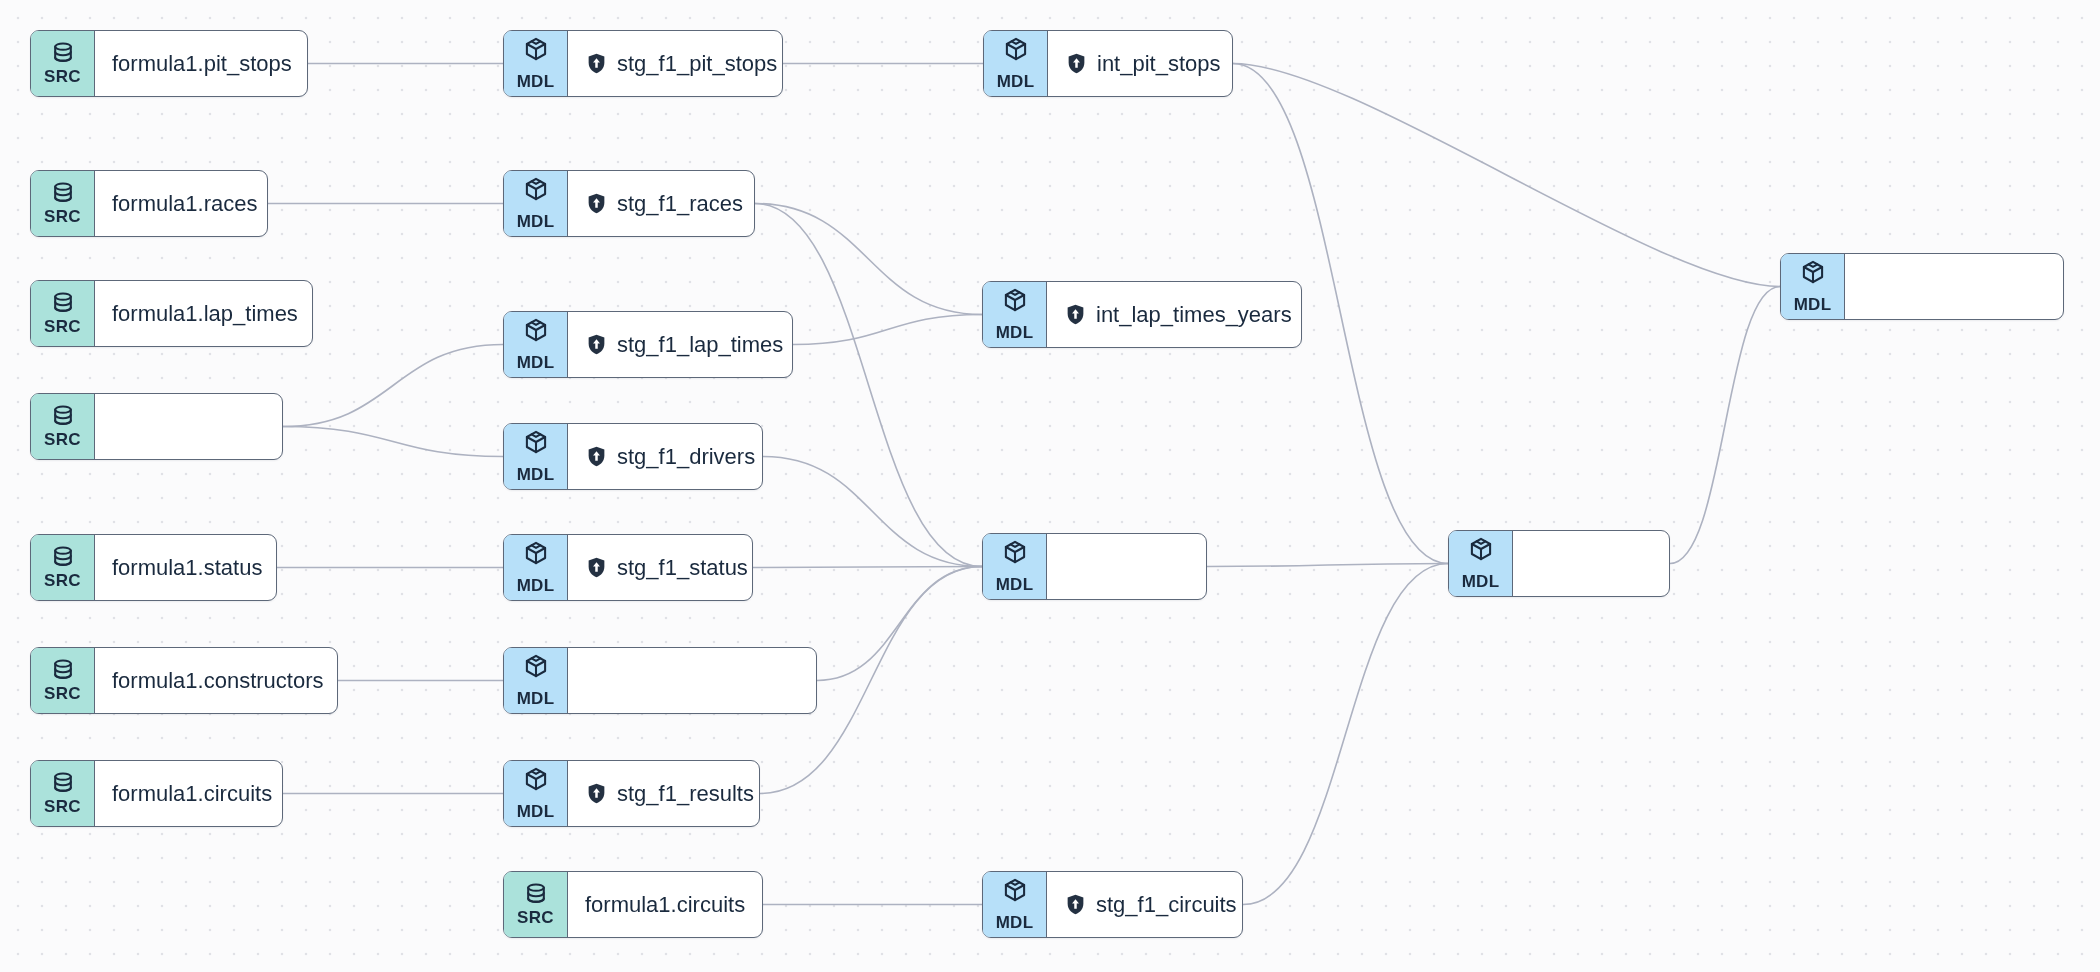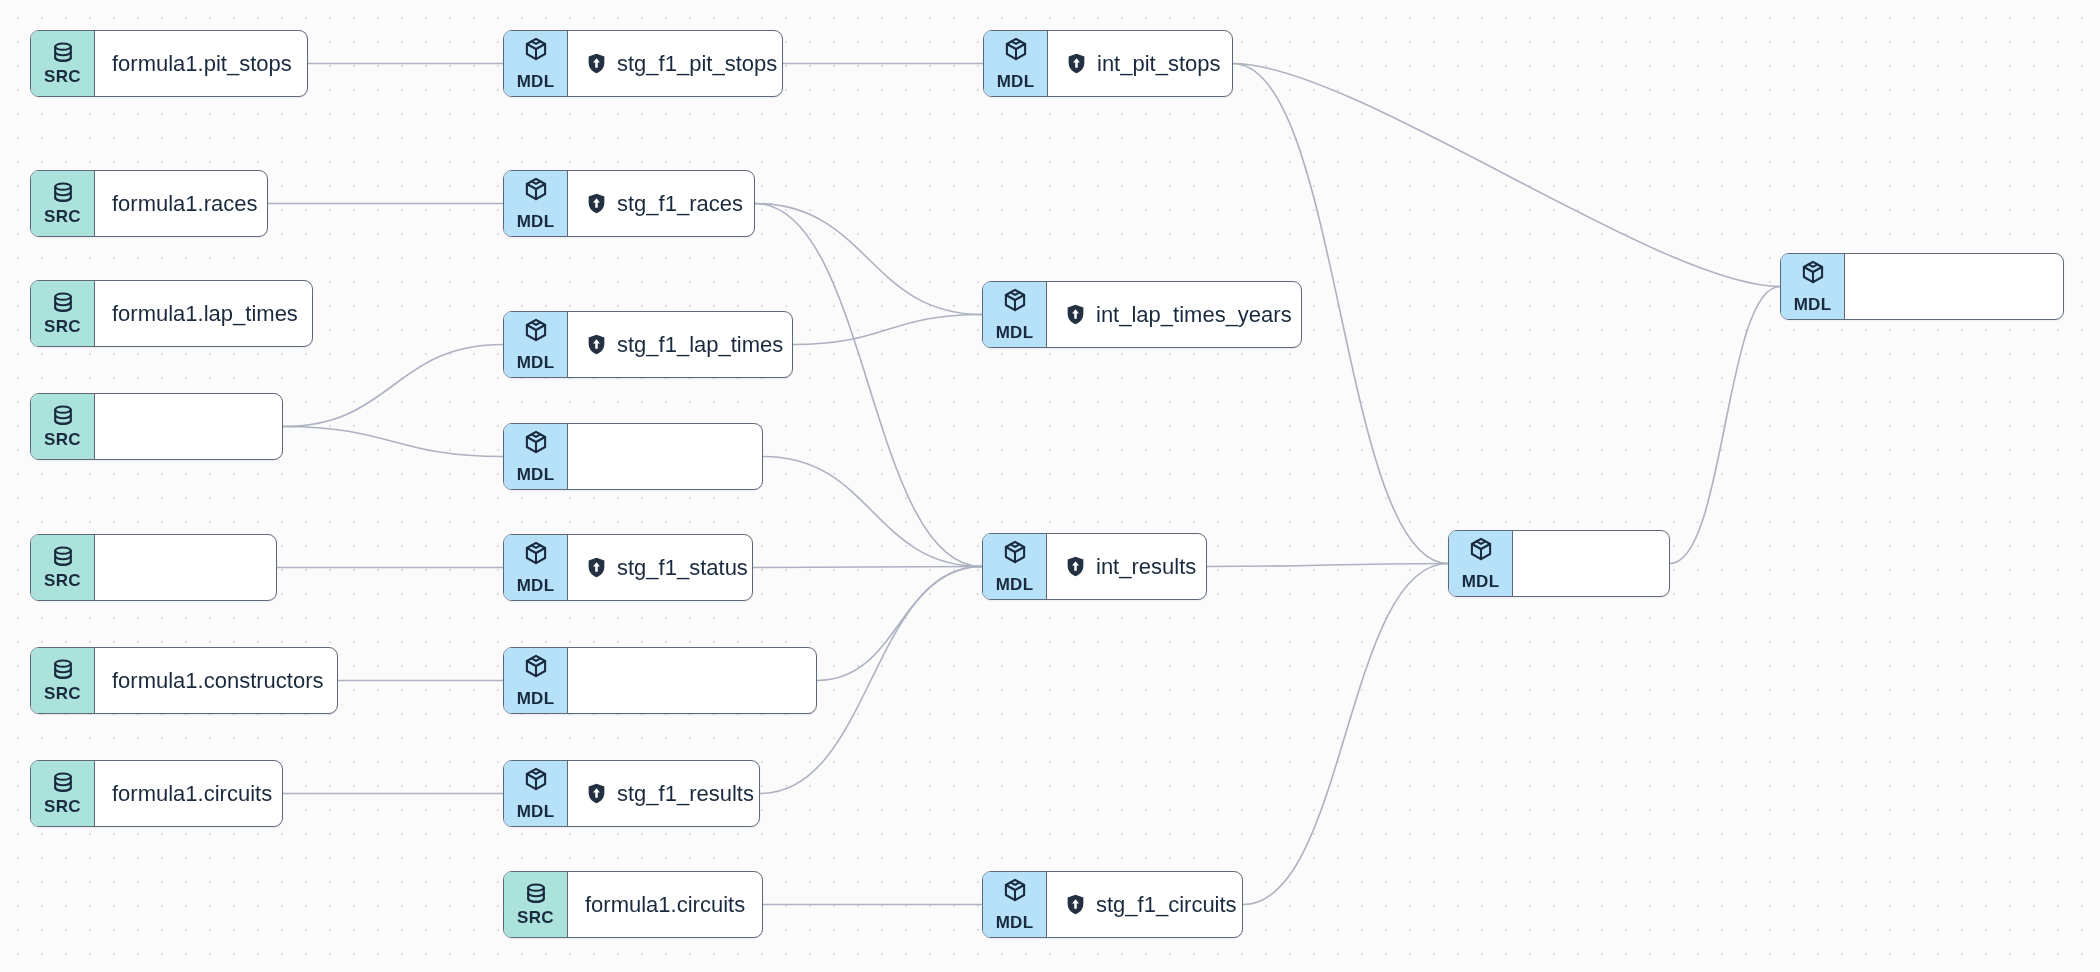--- a/index.html
+++ b/index.html
@@ -133,20 +133,23 @@
         <span class="kind-glyph">
           <svg viewBox="0 0 24 24" fill="none" stroke-width="1.9" stroke-linecap="round" stroke-linejoin="round">
             <ellipse cx="12" cy="5.2" rx="7.2" ry="2.9"></ellipse>
             <path d="M19.2 10.2c0 1.6-3.2 2.9-7.2 2.9s-7.2-1.3-7.2-2.9"></path>
             <path d="M19.2 15.2c0 1.6-3.2 2.9-7.2 2.9s-7.2-1.3-7.2-2.9"></path>
             <path d="M4.8 5.2v10.4c0 1.6 3.2 2.9 7.2 2.9s7.2-1.3 7.2-2.9V5.2"></path>
           </svg>
         </span>
         <span class="badge">SRC</span>
       </div>
+      <div class="node-body">
+        <span class="node-label">formula1.status</span>
+      </div>
     </div>
     <div class="node source" style="left: 30px; top: 647px; width: 308px; height: 67px;">
       <div class="iconbox">
         <span class="kind-glyph">
           <svg viewBox="0 0 24 24" fill="none" stroke-width="1.9" stroke-linecap="round" stroke-linejoin="round">
             <ellipse cx="12" cy="5.2" rx="7.2" ry="2.9"></ellipse>
             <path d="M19.2 10.2c0 1.6-3.2 2.9-7.2 2.9s-7.2-1.3-7.2-2.9"></path>
             <path d="M19.2 15.2c0 1.6-3.2 2.9-7.2 2.9s-7.2-1.3-7.2-2.9"></path>
             <path d="M4.8 5.2v10.4c0 1.6 3.2 2.9 7.2 2.9s7.2-1.3 7.2-2.9V5.2"></path>
           </svg>
@@ -254,20 +257,27 @@
         <span class="kind-glyph">
           <svg viewBox="0 0 24 24" fill="none" stroke-width="1.9" stroke-linecap="round" stroke-linejoin="round">
             <path d="M12 2.6 L20.4 7.4 V16.6 L12 21.4 L3.6 16.6 V7.4 Z"></path>
             <path d="M3.6 7.4 L12 12 L20.4 7.4"></path>
             <path d="M12 12 V21.4"></path>
             <path d="M7.9 5 L12 7.3 L16.1 5"></path>
           </svg>
         </span>
         <span class="badge">MDL</span>
       </div>
+      <div class="node-body">
+        <span class="shield"><svg viewBox="0 0 24 24">
+            <path fill="#243142" d="M12 1.8 L20.2 4.8 V11 C20.2 16.6 16.9 20.5 12 22.2 C7.1 20.5 3.8 16.6 3.8 11 V4.8 Z"></path>
+            <path fill="#ffffff" d="M12 6.6 L15.6 11 H13.3 V16.4 H10.7 V11 H8.4 Z"></path>
+          </svg></span>
+        <span class="node-label">stg_f1_drivers</span>
+      </div>
     </div>
     <div class="node model" style="left: 503px; top: 534px; width: 250px; height: 67px;">
       <div class="iconbox">
         <span class="kind-glyph">
           <svg viewBox="0 0 24 24" fill="none" stroke-width="1.9" stroke-linecap="round" stroke-linejoin="round">
             <path d="M12 2.6 L20.4 7.4 V16.6 L12 21.4 L3.6 16.6 V7.4 Z"></path>
             <path d="M3.6 7.4 L12 12 L20.4 7.4"></path>
             <path d="M12 12 V21.4"></path>
             <path d="M7.9 5 L12 7.3 L16.1 5"></path>
           </svg>
@@ -379,27 +389,20 @@
       <div class="iconbox">
         <span class="kind-glyph">
           <svg viewBox="0 0 24 24" fill="none" stroke-width="1.9" stroke-linecap="round" stroke-linejoin="round">
             <path d="M12 2.6 L20.4 7.4 V16.6 L12 21.4 L3.6 16.6 V7.4 Z"></path>
             <path d="M3.6 7.4 L12 12 L20.4 7.4"></path>
             <path d="M12 12 V21.4"></path>
             <path d="M7.9 5 L12 7.3 L16.1 5"></path>
           </svg>
         </span>
         <span class="badge">MDL</span>
-      </div>
-      <div class="node-body">
-        <span class="shield"><svg viewBox="0 0 24 24">
-            <path fill="#243142" d="M12 1.8 L20.2 4.8 V11 C20.2 16.6 16.9 20.5 12 22.2 C7.1 20.5 3.8 16.6 3.8 11 V4.8 Z"></path>
-            <path fill="#ffffff" d="M12 6.6 L15.6 11 H13.3 V16.4 H10.7 V11 H8.4 Z"></path>
-          </svg></span>
-        <span class="node-label">int_results</span>
       </div>
     </div>
     <div class="node model" style="left: 1448px; top: 530px; width: 222px; height: 67px;">
       <div class="iconbox">
         <span class="kind-glyph">
           <svg viewBox="0 0 24 24" fill="none" stroke-width="1.9" stroke-linecap="round" stroke-linejoin="round">
             <path d="M12 2.6 L20.4 7.4 V16.6 L12 21.4 L3.6 16.6 V7.4 Z"></path>
             <path d="M3.6 7.4 L12 12 L20.4 7.4"></path>
             <path d="M12 12 V21.4"></path>
             <path d="M7.9 5 L12 7.3 L16.1 5"></path>

